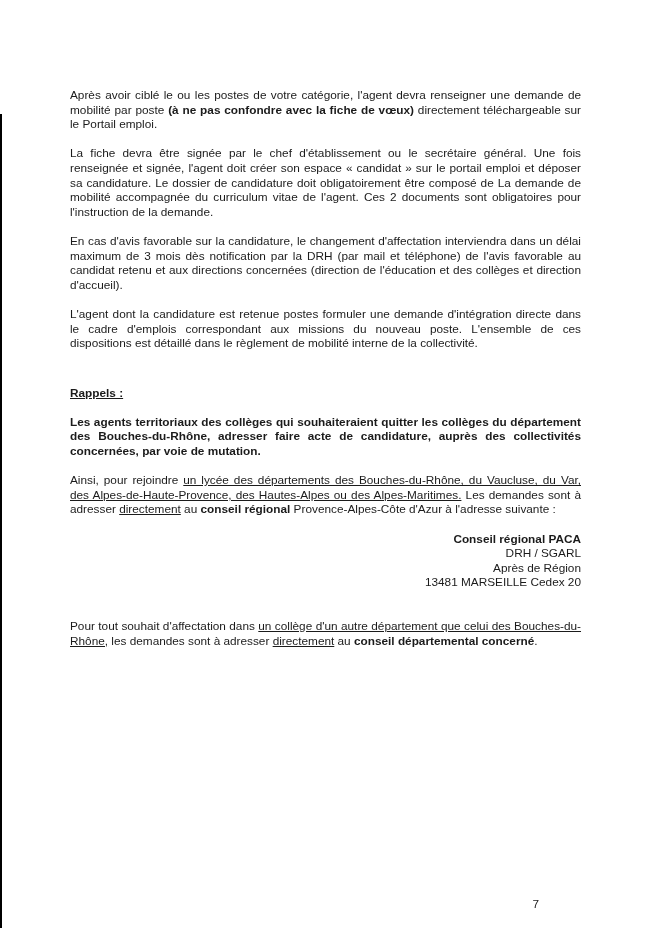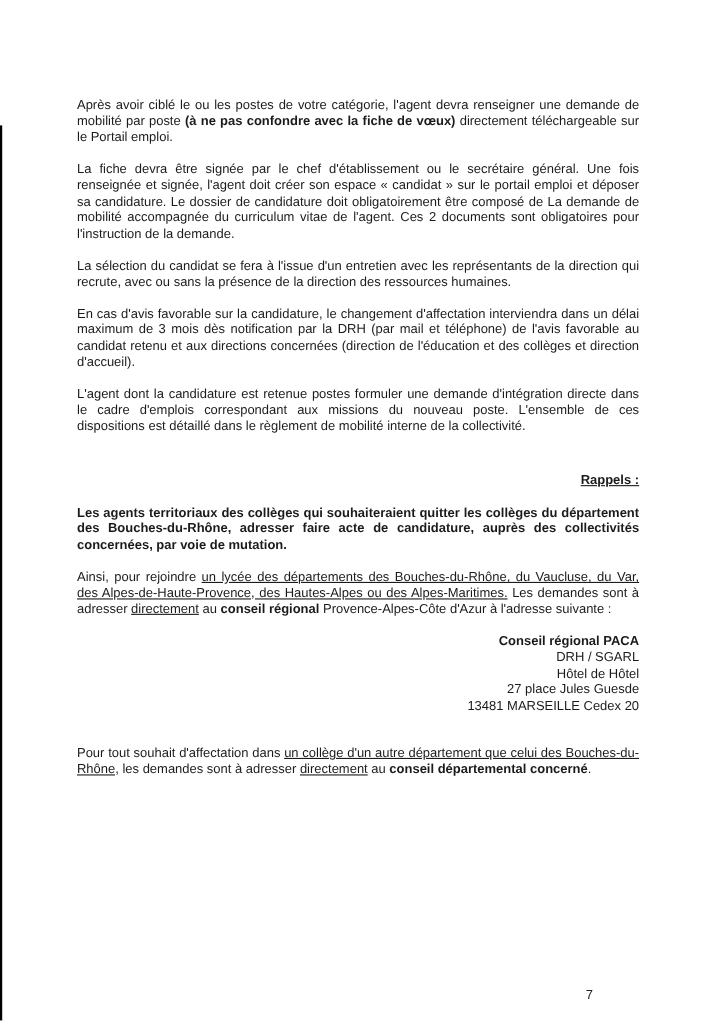--- a/index.html
+++ b/index.html
@@ -36,21 +36,21 @@
     margin: 0 0 14.6px 0;
     text-align: justify;
   }
   .b  { font-weight: bold; }
   .u  { text-decoration: underline; }
   .bu { font-weight: normal; text-decoration: underline; }
   p.heading {
     margin-top: 35px;
     font-weight: bold;
     text-decoration: underline;
-    text-align: right;
+    text-align: left;
   }
   .address {
     text-align: right;
     margin: 0 0 29px 0;
   }
   .address .line { display: block; }
   .page-number {
     position: absolute;
     right: 72px;
     top: 897px;
@@ -62,37 +62,35 @@
 <div class="page">
 
   <div class="edge-line"></div>
 
   <div class="content">
 
     <p class="para"><span>Après avoir ciblé le ou les postes de votre catégorie, l'agent devra renseigner une demande de mobilité par poste </span><span class="b">(à ne pas confondre avec la fiche de vœux)</span><span> directement téléchargeable sur le Portail emploi.</span></p>
 
     <p class="para">La fiche devra être signée par le chef d'établissement ou le secrétaire général. Une fois renseignée et signée, l'agent doit créer son espace « candidat » sur le portail emploi et déposer sa candidature. Le dossier de candidature doit obligatoirement être composé de La demande de mobilité accompagnée du curriculum vitae de l'agent. Ces 2 documents sont obligatoires pour l'instruction de la demande.</p>
 
-    <p class="para">La sélection du candidat se fera à l'issue d'un entretien avec les représentants de la direction qui recrute, avec ou sans la présence de la direction des ressources humaines.</p>
 
     <p class="para">En cas d'avis favorable sur la candidature, le changement d'affectation interviendra dans un délai maximum de 3 mois dès notification par la DRH (par mail et téléphone) de l'avis favorable au candidat retenu et aux directions concernées (direction de l'éducation et des collèges et direction d'accueil).</p>
 
     <p class="para">L'agent dont la candidature est retenue postes formuler une demande d'intégration directe dans le cadre d'emplois correspondant aux missions du nouveau poste. L'ensemble de ces dispositions est détaillé dans le règlement de mobilité interne de la collectivité.</p>
 
     <p class="para heading">Rappels :</p>
 
     <p class="para b">Les agents territoriaux des collèges qui souhaiteraient quitter les collèges du département des Bouches-du-Rhône, adresser faire acte de candidature, auprès des collectivités concernées, par voie de mutation.</p>
 
     <p class="para"><span>Ainsi, pour rejoindre </span><span class="bu">un lycée des départements des Bouches-du-Rhône, du Vaucluse, du Var, des Alpes-de-Haute-Provence, des Hautes-Alpes ou des Alpes-Maritimes.</span><span> Les demandes sont à adresser </span><span class="u">directement</span><span> au </span><span class="b">conseil régional</span><span> Provence-Alpes-Côte d'Azur à l'adresse suivante :</span></p>
 
     <div class="address">
       <span class="line b">Conseil régional PACA</span>
       <span class="line">DRH / SGARL</span>
-      <span class="line">Hôtel de Hôtel</span>
-      <span class="line">27 place Jules Guesde</span>
+      <span class="line">Après de Région</span>
       <span class="line">13481 MARSEILLE Cedex 20</span>
     </div>
 
     <p class="para"><span>Pour tout souhait d'affectation dans </span><span class="bu">un collège d'un autre département que celui des Bouches-du-Rhône,</span><span> les demandes sont à adresser </span><span class="u">directement</span><span> au </span><span class="b">conseil départemental concerné</span><span>.</span></p>
 
   </div>
 
   <div class="page-number">7</div>
 
 </div>

